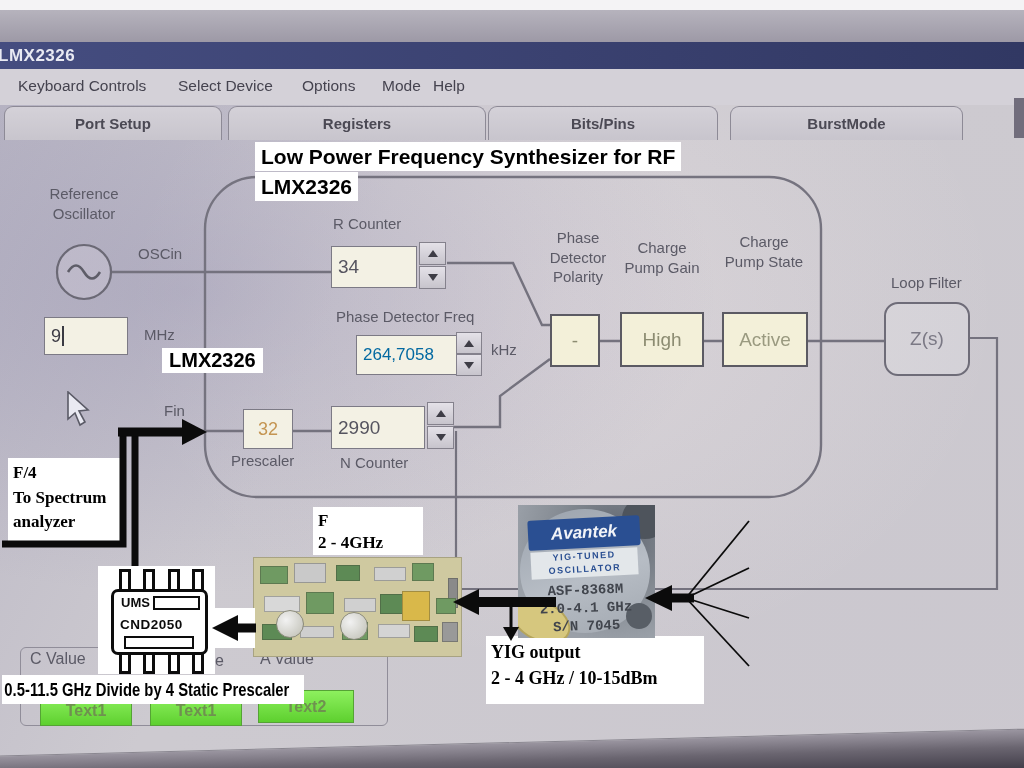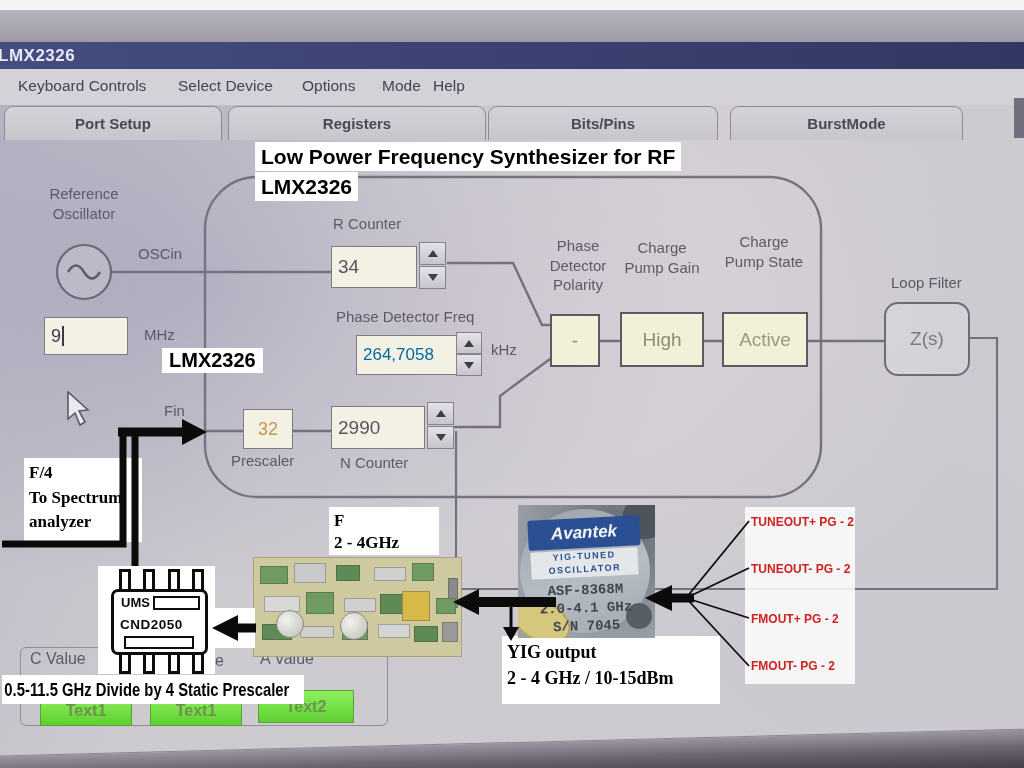--- a/index.html
+++ b/index.html
@@ -39,21 +39,21 @@
     display:flex;align-items:center;justify-content:center;font-size:19px;color:#8c8c72;}
   .zsbox{position:absolute;border:2.2px solid #6e6c78;border-radius:14px;background:rgba(236,234,240,.25);
     display:flex;align-items:center;justify-content:center;font-size:19px;color:#7b7985;box-sizing:border-box;}
   .groupbox{position:absolute;border:1.6px solid #908d99;border-radius:6px;box-sizing:border-box;}
   .greenbtn{position:absolute;background:linear-gradient(#8df05e,#5ed02f);border:1.8px solid #55a335;
     box-sizing:border-box;display:flex;align-items:center;justify-content:center;
     font-size:16px;font-weight:bold;color:#6f9150;}
   
   .overlay{position:absolute;inset:0;z-index:10;}
   .notebox{position:absolute;background:#fff;color:#000;}
-  .serifnote{font-family:"Liberation Serif",serif;font-weight:bold;font-size:17px;line-height:1.45;padding:3px 5px;margin-left:16px;}
+  .serifnote{font-family:"Liberation Serif",serif;font-weight:bold;font-size:17px;line-height:1.45;padding:3px 5px;}
   .headline{font-weight:bold;font-size:21px;line-height:29px;padding:0 6px;white-space:nowrap;}
   .redlbl{position:absolute;left:6px;font-size:12px;font-weight:bold;color:#cf1f1f;white-space:nowrap;}
   .chipbody{position:absolute;border:3px solid #0c0c0c;border-radius:7px;background:#fff;box-sizing:border-box;}
   .chippin{position:absolute;width:12px;height:24px;border:3px solid #0c0c0c;background:#fff;box-sizing:border-box;}
   .chiprect{position:absolute;border:2.5px solid #0c0c0c;background:#fff;box-sizing:border-box;}
   .chiptxt{position:absolute;font-weight:bold;color:#0c0c0c;}
   .photo{position:absolute;overflow:hidden;}
   .blob{position:absolute;}
   .bezel{position:absolute;left:-20px;top:756px;width:1100px;height:70px;z-index:45;
     background:linear-gradient(#9a95a0 0%,#6a6570 25%,#3c3844 60%,#2e2b35 100%);
@@ -124,21 +124,21 @@
       <span>264,7058</span>
     </div>
     <div class="spin" style="left:456px;top:332px;width:26px;height:22px">
         <span class="tri-up"></span>
       </div>
     <div class="spin" style="left:456px;top:354px;width:26px;height:22px">
         <span class="tri-dn"></span>
       </div>
     <div class="applabel" style="left:491px;top:341px">kHz</div>
 
-    <div class="applabel ctr" style="left:536px;top:236px;width:84px;line-height:1.3">Phase Detector Polarity</div>
+    <div class="applabel ctr" style="left:536px;top:228px;width:84px;line-height:1.3">Phase Detector Polarity</div>
     <div class="applabel ctr" style="left:620px;top:238px;width:84px;line-height:1.3">Charge Pump Gain</div>
     <div class="applabel ctr" style="left:718px;top:232px;width:92px;line-height:1.3">Charge Pump State</div>
     <div class="creambtn" style="left:550px;top:314px;width:50px;height:53px">-</div>
     <div class="creambtn" style="left:620px;top:312px;width:84px;height:55px">High</div>
     <div class="creambtn" style="left:722px;top:312px;width:86px;height:55px;color:#9a9a80">Active</div>
 
     <div class="applabel" style="left:891px;top:274px">Loop Filter</div>
     <div class="zsbox" style="left:884px;top:302px;width:86px;height:74px">Z(s)</div>
 
     <div class="applabel" style="left:164px;top:402px">Fin</div>
@@ -190,26 +190,20 @@
 
     <div class="notebox serifnote" style="left:486px;top:636px;width:208px;height:62px;font-size:18px">
       <div>YIG output</div>
       <div>2 - 4 GHz / 10-15dBm</div>
     </div>
 
     <div class="notebox" style="left:2px;top:675px;width:302px;height:29px">
       <span style="display:inline-block;font-weight:bold;font-size:19px;line-height:29px;white-space:nowrap;transform:scaleX(.78);transform-origin:0 50%;padding-left:3px">0.5-11.5 GHz Divide by 4 Static Prescaler</span>
     </div>
 
-    <div class="notebox" style="left:745px;top:507px;width:110px;height:177px;background:rgba(252,252,252,.88)">
-      <span class="redlbl" style="top:8px">TUNEOUT+ PG - 2</span>
-      <span class="redlbl" style="top:55px">TUNEOUT- PG - 2</span>
-      <span class="redlbl" style="top:105px">FMOUT+ PG - 2</span>
-      <span class="redlbl" style="top:152px">FMOUT- PG - 2</span>
-    </div>
 
     <div class="notebox" style="left:98px;top:566px;width:117px;height:108px">
       <div class="chippin" style="left:21px;top:3px"></div>
       <div class="chippin" style="left:45px;top:3px"></div>
       <div class="chippin" style="left:70px;top:3px"></div>
       <div class="chippin" style="left:94px;top:3px"></div>
       <div class="chippin" style="left:21px;top:84px"></div>
       <div class="chippin" style="left:45px;top:84px"></div>
       <div class="chippin" style="left:70px;top:84px"></div>
       <div class="chippin" style="left:94px;top:84px"></div>

